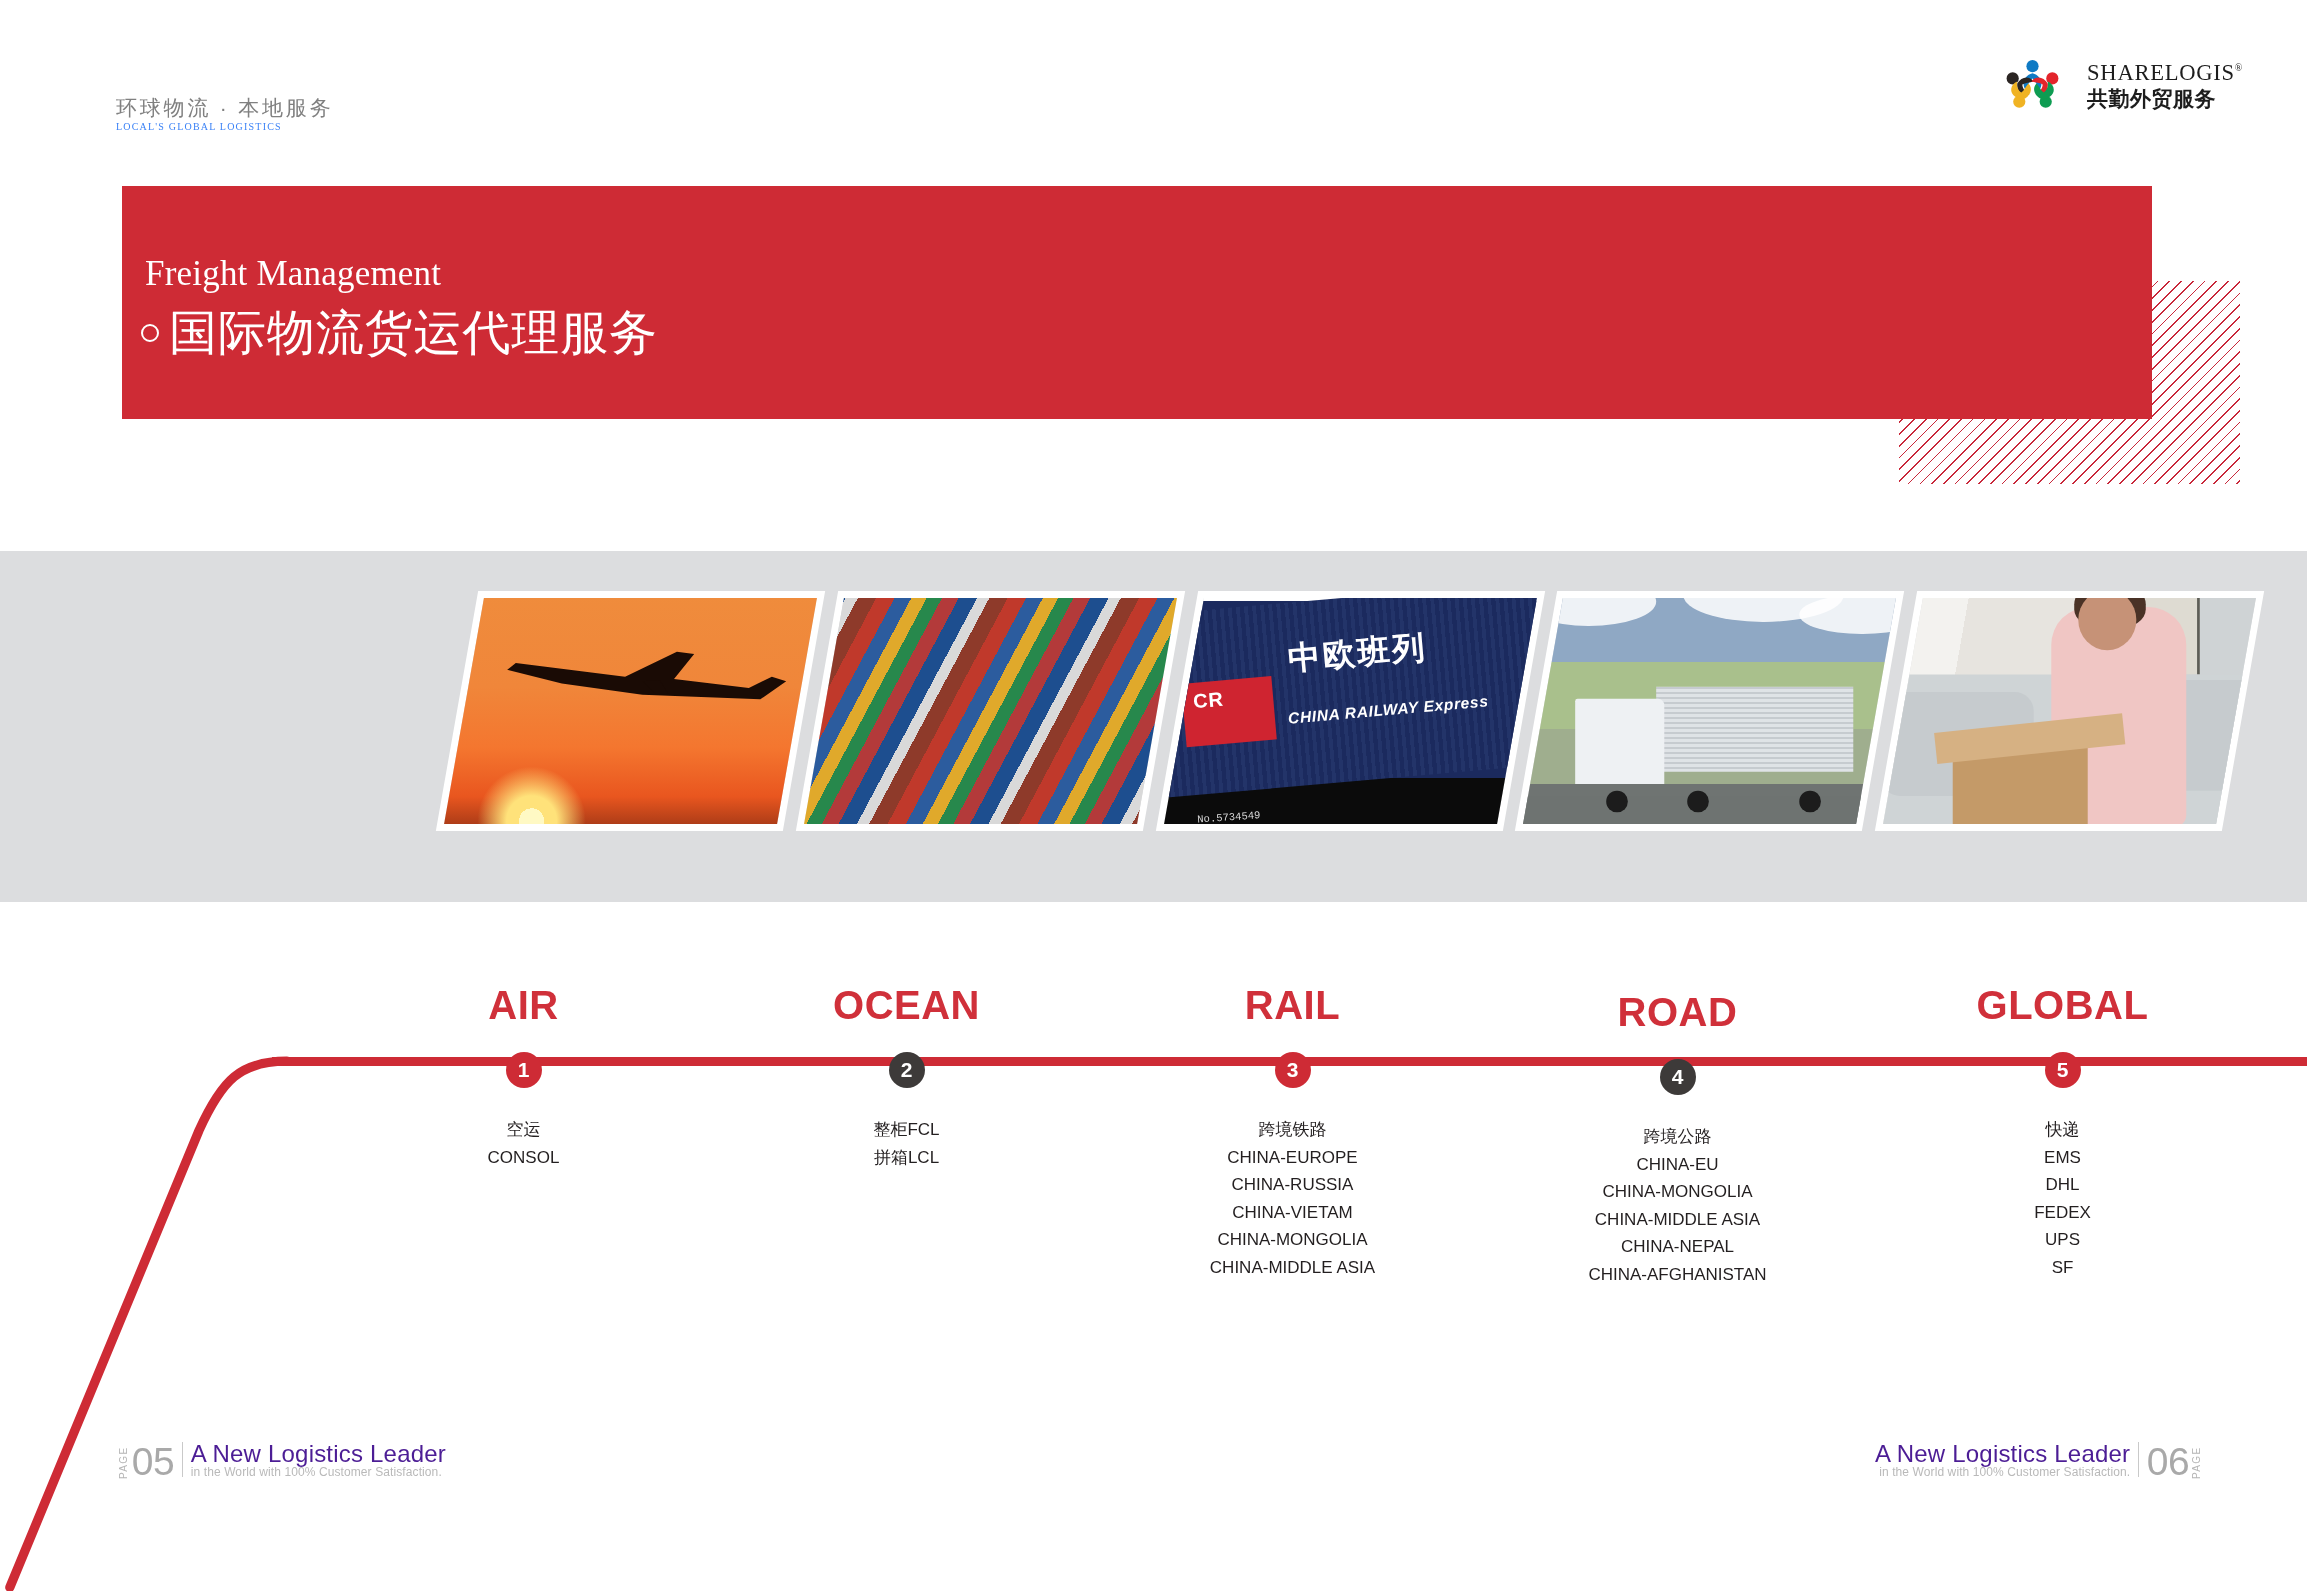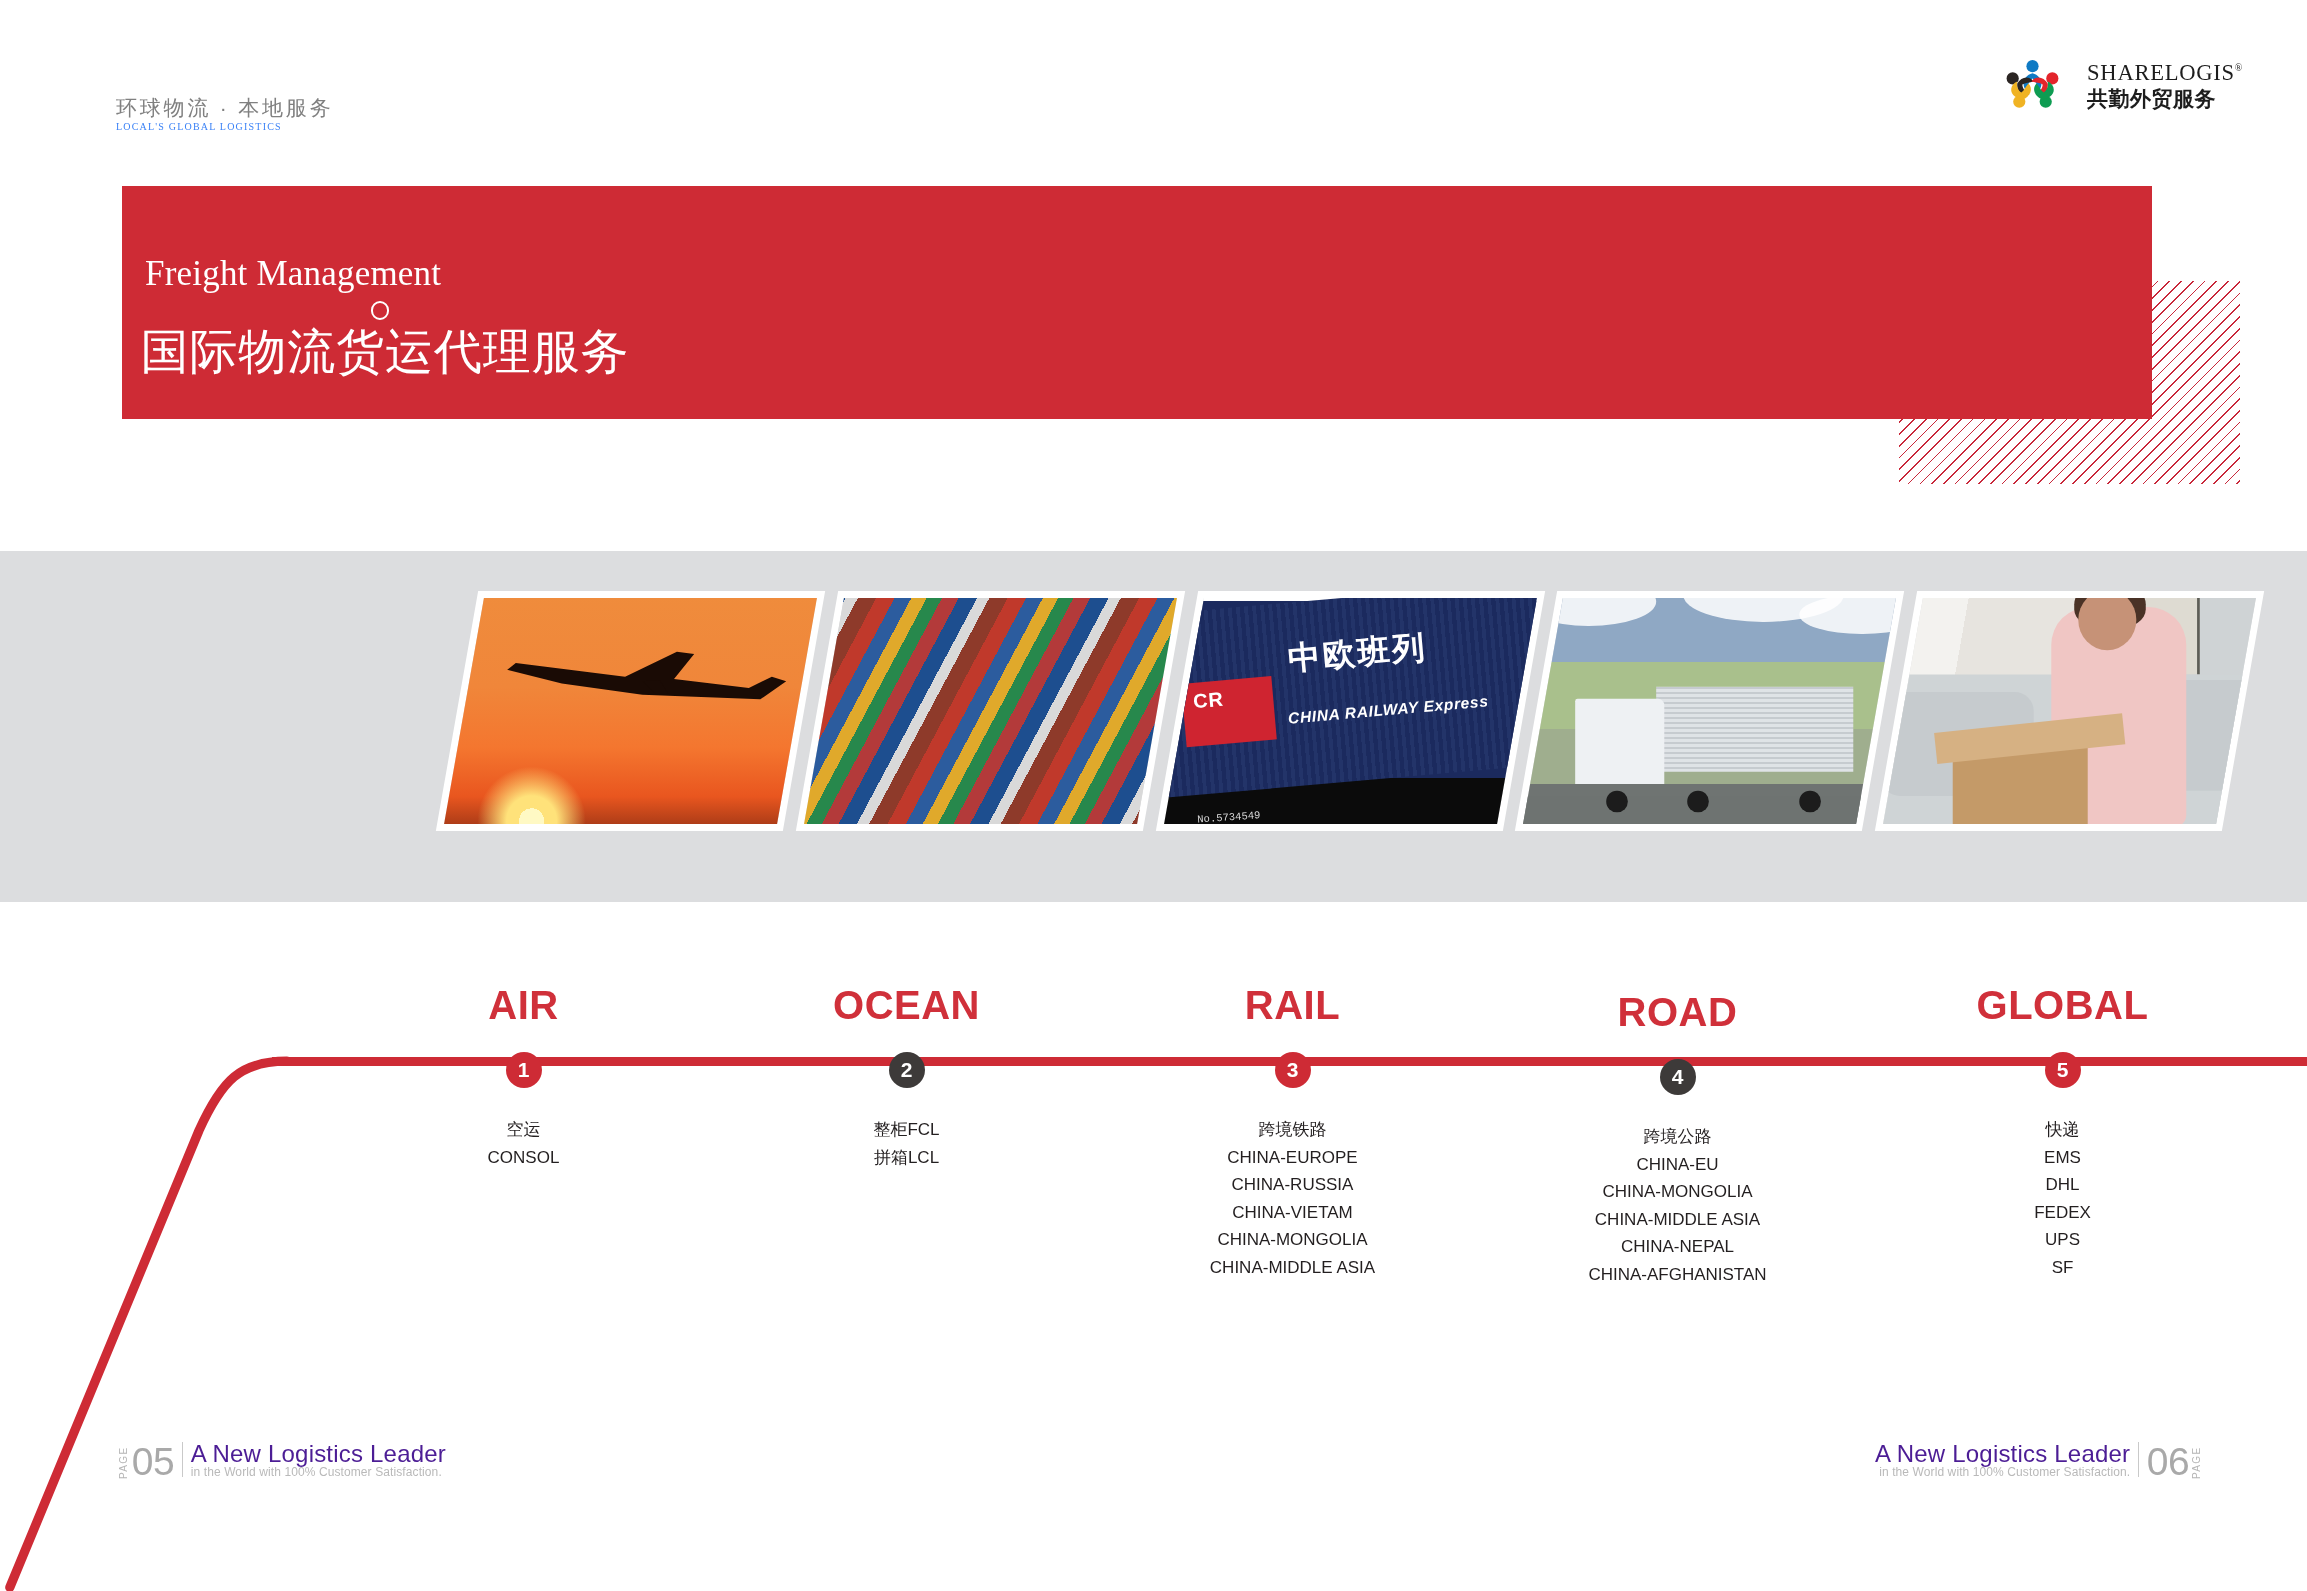--- a/index.html
+++ b/index.html
@@ -46,21 +46,21 @@
     position:absolute; left:122px; top:186px; width:2030px; height:233px;
     background:#ce2b35;
   }
   #banner .eng {
     position:absolute; left:23px; top:68px;
     font-family:"Liberation Serif", serif; font-size:35px; color:#ffffff; letter-spacing:0.2px;
   }
   #banner .cn {
     position:absolute; left:18.5px; top:115px;
     font-size:48px; color:#ffffff; letter-spacing:0.9px;
-    font-family:"Liberation Sans", sans-serif; display:flex; align-items:center;flex-direction:column;
+    font-family:"Liberation Sans", sans-serif; display:flex; align-items:center;
   }
   #banner .cn .bullet {
     display:inline-block; width:18.5px; height:18.5px; border:2.8px solid #fff;
     border-radius:50%; margin-right:10px; box-sizing:border-box;
   }
 
   
   #grayband {
     position:absolute; left:-221px; top:551px; width:2630px; height:369px;
     background:#dcdddf;

